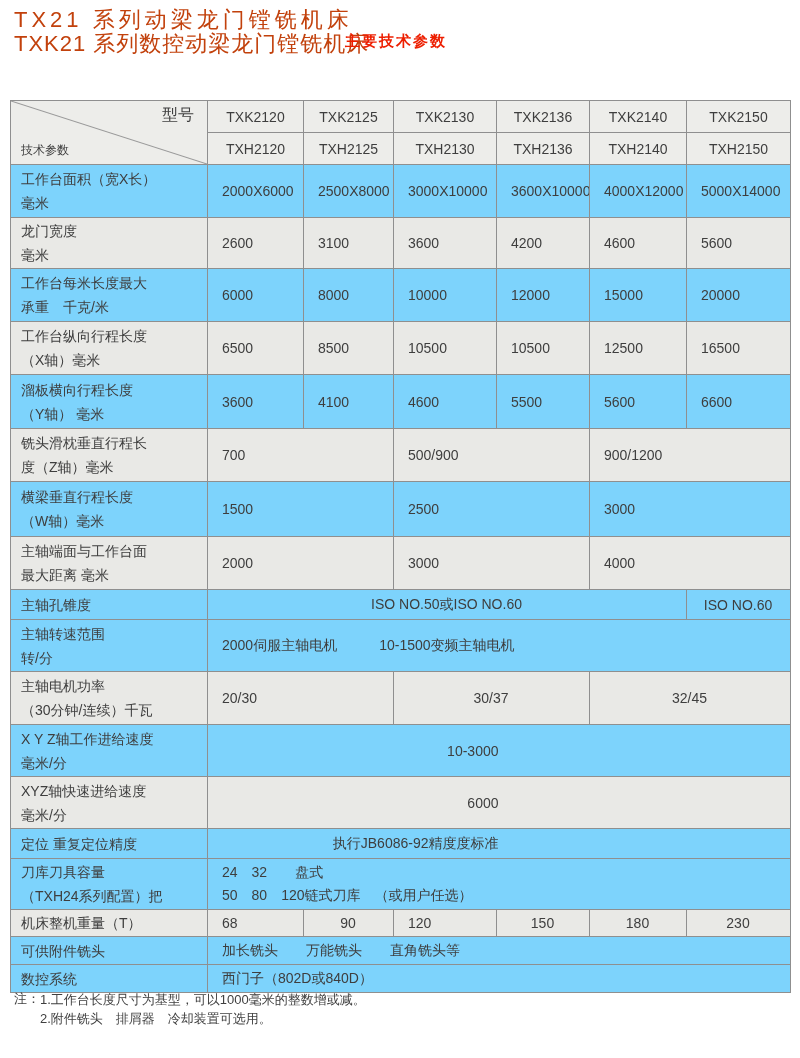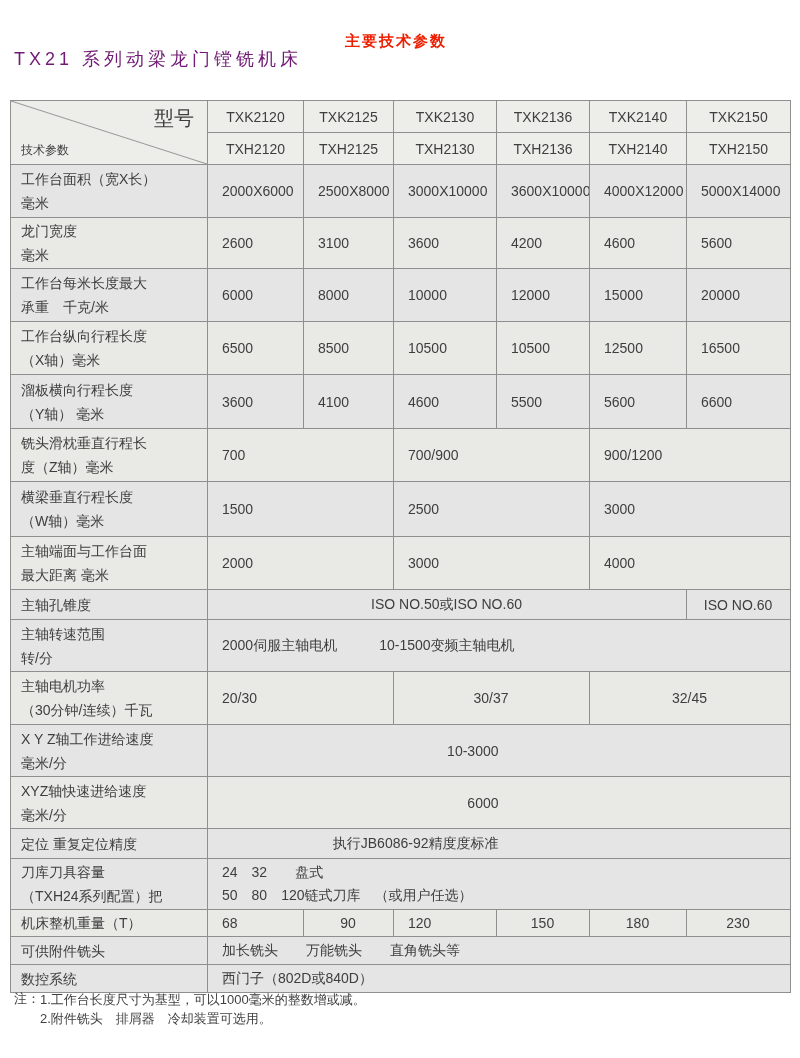--- a/index.html
+++ b/index.html
@@ -4,44 +4,44 @@
 <style>
   html,body{margin:0;padding:0;}
   body{
     width:800px;height:1058px;background:#ffffff;
     font-family:"Liberation Sans","DejaVu Sans",sans-serif;
     color:#3e3e3e;position:relative;overflow:hidden;
   }
   .page{position:absolute;inset:0;}
   
   .titles{position:absolute;left:14px;top:8px;}
-  .title-line{font-size:18px;color:#701a75;line-height:24px;white-space:nowrap;margin-top:39px;}
+  .title-line{font-size:22px;color:#c2410c;line-height:24px;white-space:nowrap;}
   .title-line.t1{letter-spacing:4px;}
   .title-line.t2{letter-spacing:1px;}
   .title-line.t3{letter-spacing:3.5px;}
   .highlight{
     position:absolute;left:345px;top:32px;font-size:15px;font-weight:bold;
     color:#ed1e00;letter-spacing:2px;white-space:nowrap;
   }
   
   table.spec{
     position:absolute;left:10px;top:100px;width:780px;
     border-collapse:collapse;table-layout:fixed;
     font-size:14px;color:#3e3e3e;
   }
   table.spec th,table.spec td{
     border:1px solid #8f8f8f;overflow:hidden;
     font-weight:normal;vertical-align:middle;
   }
   thead th{height:29px;background:#ededea;text-align:center;font-size:14px;}
   th.corner{position:relative;background:#ededea;padding:0;}
   th.corner svg{position:absolute;inset:0;width:100%;height:100%;}
-  .corner-tr{position:absolute;top:4px;right:13px;font-size:20px;}
+  .corner-tr{position:absolute;top:4px;right:13px;font-size:16px;}
   .corner-bl{position:absolute;bottom:5px;left:10px;font-size:12px;}
-  tbody tr{background:#e5e5e5;}
+  tbody tr{background:#7dd3fc;}
   tbody tr.shaded{background:#e9e9e6;}
   td.lab{padding-left:10px;}
   td.lab .ln{line-height:24px;white-space:nowrap;}
   td.val{padding-left:14px;text-align:left;white-space:nowrap;}
   td.val.center{padding-left:0;text-align:center;}
   td.val.half{padding-left:0;}
   td.val.half .halfbox{width:50%;text-align:right;}
   td.val .ln2{line-height:23px;white-space:nowrap;}
   
   .notes{
@@ -157,21 +157,21 @@
           <td class="val">5500</td>
           <td class="val">5600</td>
           <td class="val">6600</td>
         </tr>
         <tr class="shaded" style="height: 53px;">
           <td class="lab">
             <div class="ln">铣头滑枕垂直行程长</div>
             <div class="ln">度（Z轴）毫米</div>
           </td>
           <td class="val" colspan="2">700</td>
-          <td class="val" colspan="2">700/900</td>
+          <td class="val" colspan="2">500/900</td>
           <td class="val" colspan="2">900/1200</td>
         </tr>
         <tr style="height: 55px;">
           <td class="lab">
             <div class="ln">横梁垂直行程长度</div>
             <div class="ln">（W轴）毫米</div>
           </td>
           <td class="val" colspan="2">1500</td>
           <td class="val" colspan="2">2500</td>
           <td class="val" colspan="2">3000</td>

